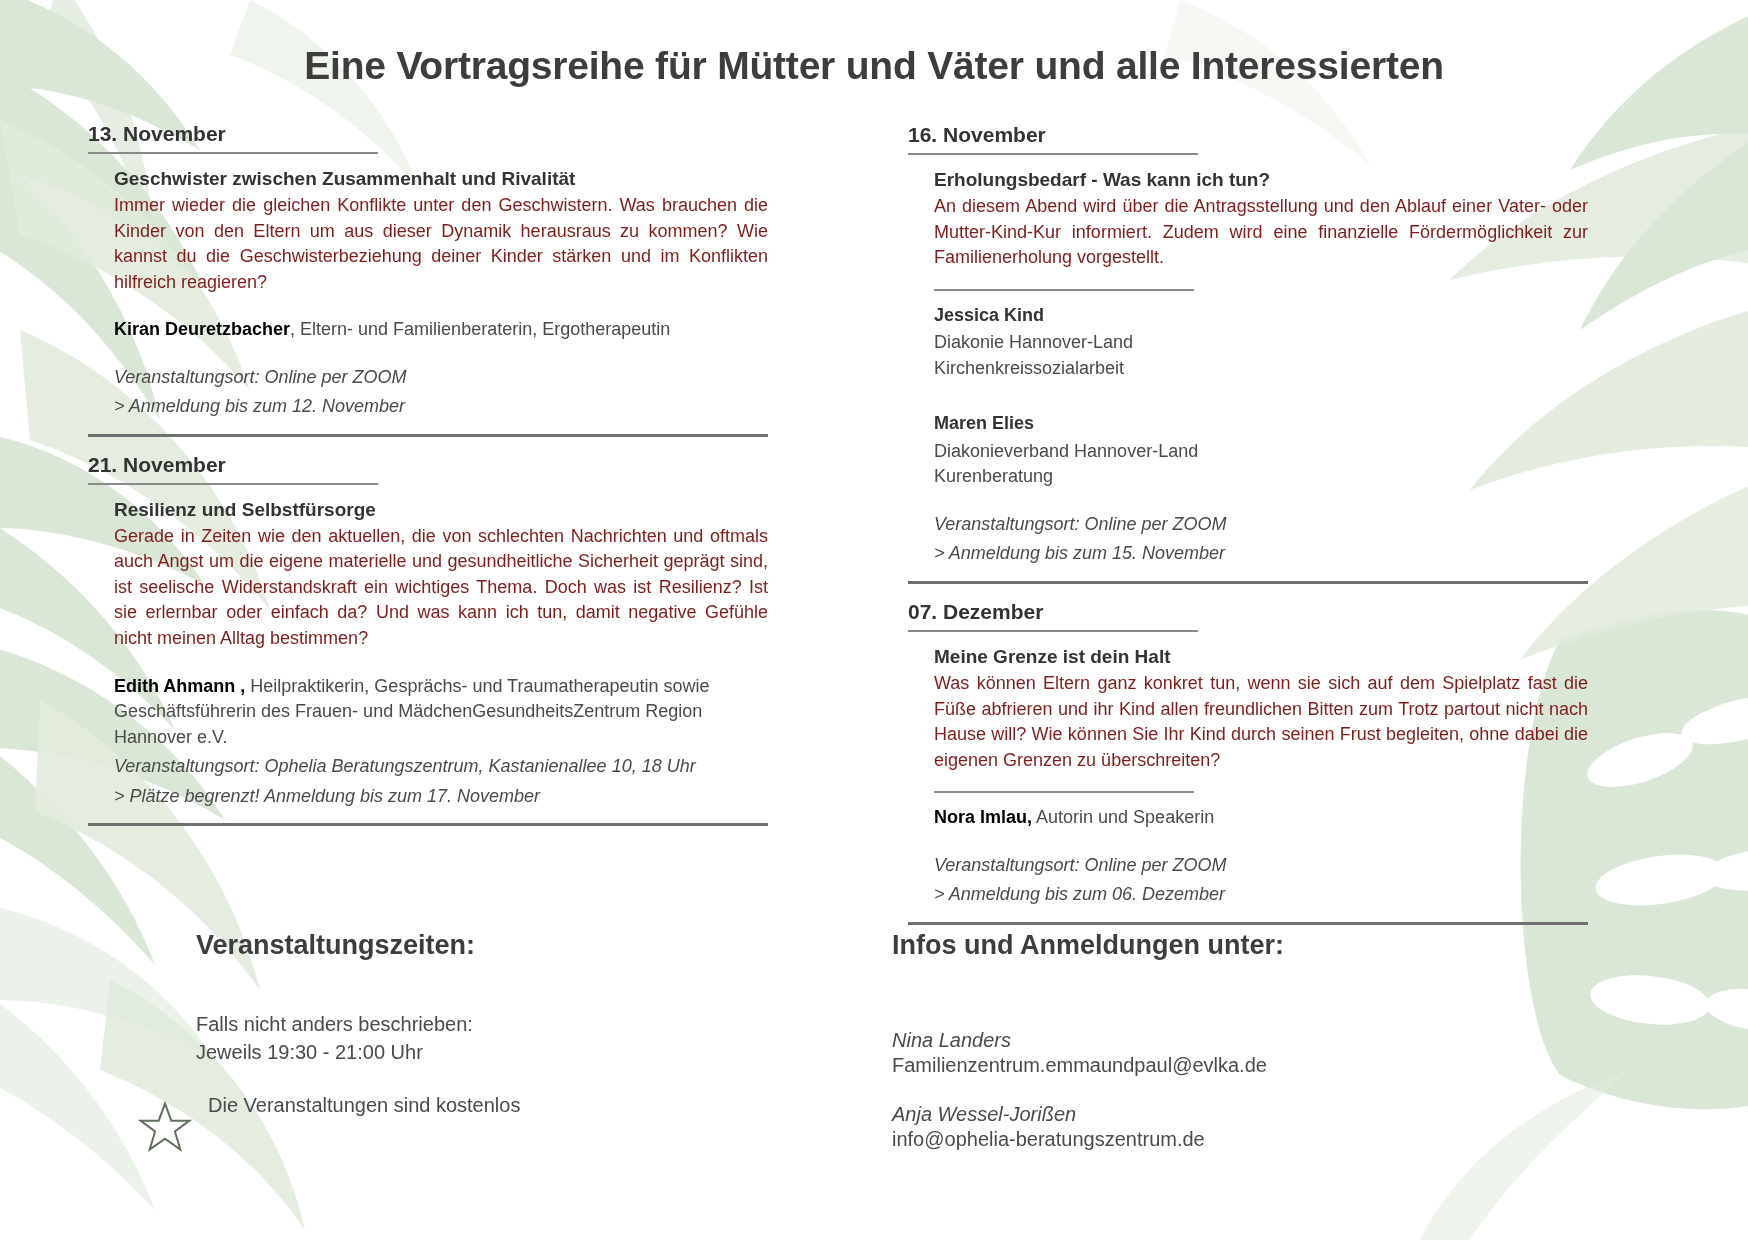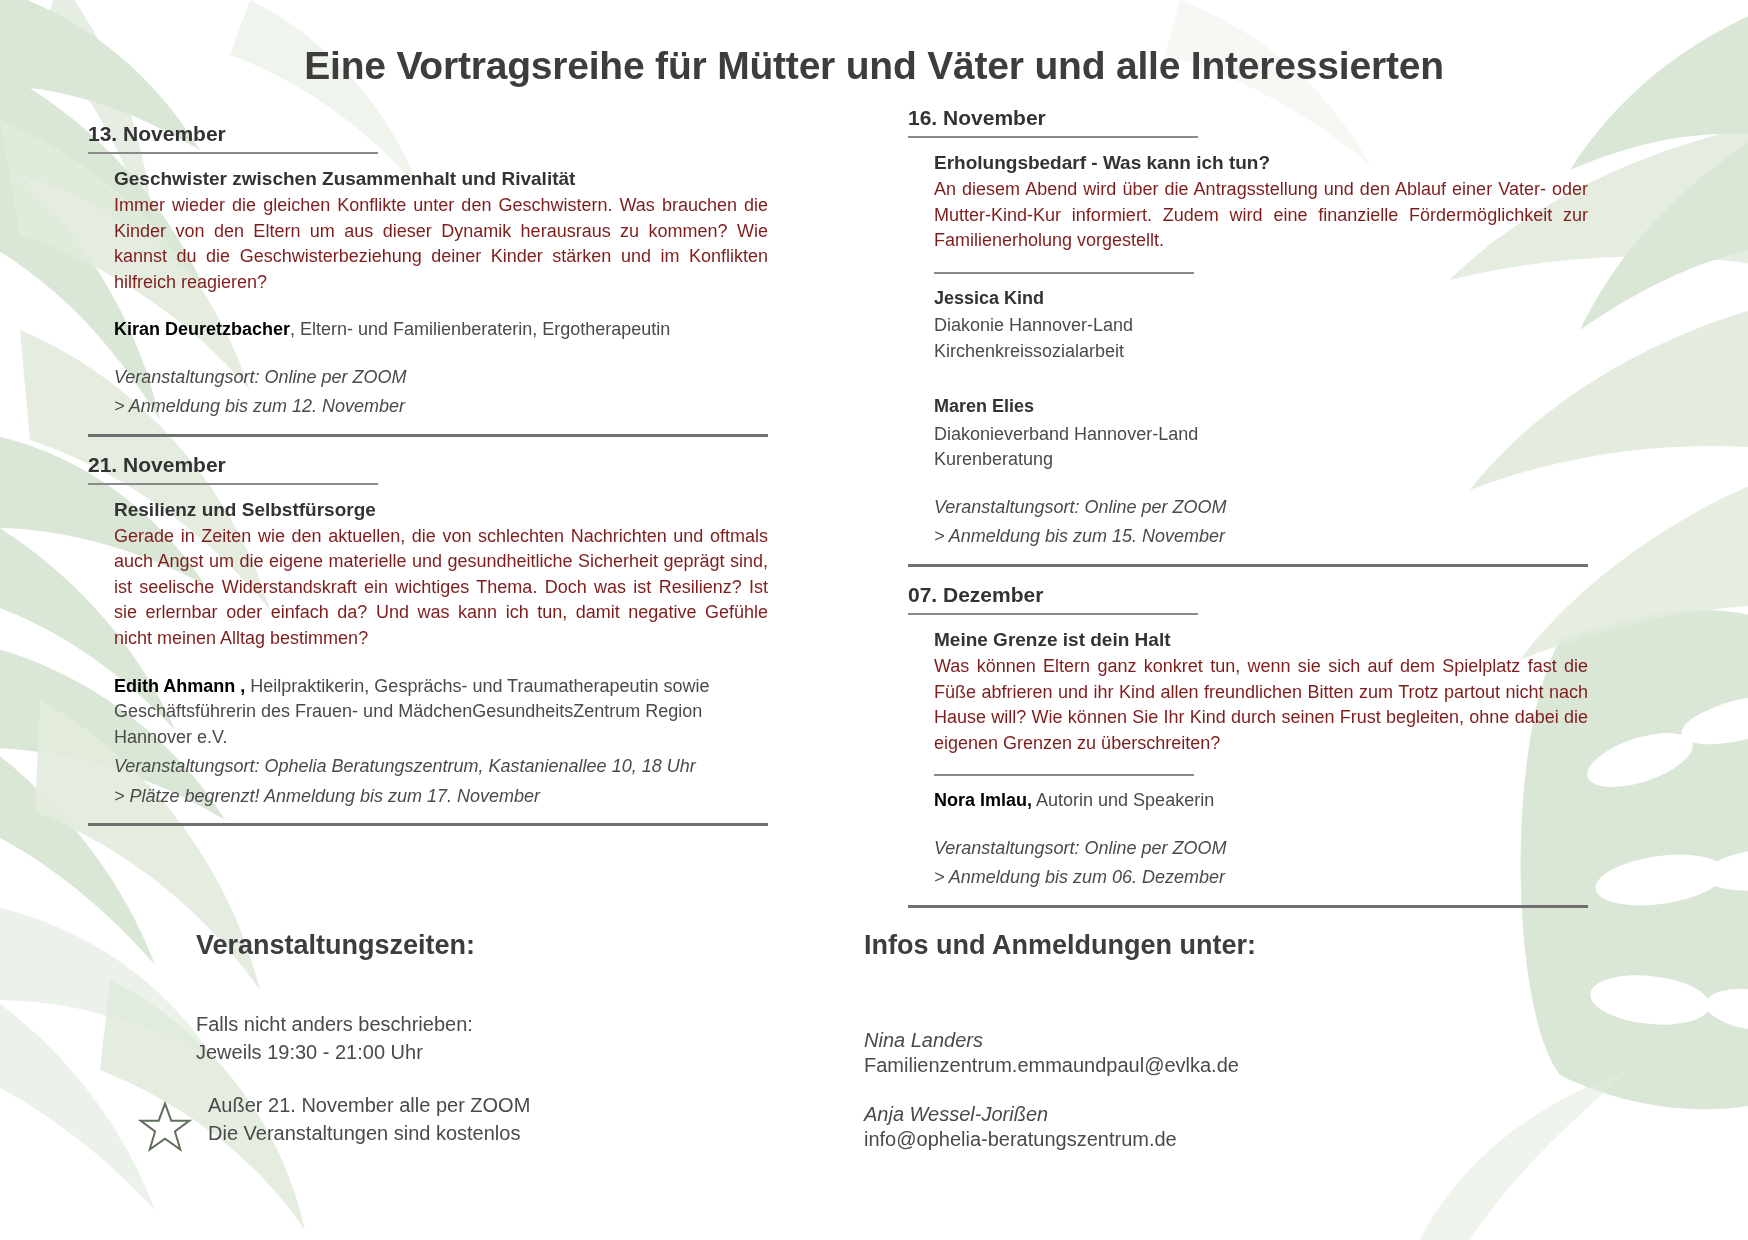--- a/index.html
+++ b/index.html
@@ -40,21 +40,21 @@
     top: 44px; left: 0; width: 1748px;
     text-align: center;
     font-size: 39px;
     font-weight: bold;
     color: #3d3d3d;
     letter-spacing: -0.2px;
   }
 
   .col { position: absolute; }
   .col-left  { left: 88px; top: 122px; width: 680px; }
-  .col-right { left: 908px; top: 106px; width: 680px; }
+  .col-right { left: 908px; top: 123px; width: 680px; }
 
   .block { position: relative; }
 
   .date-head {
     font-size: 21px;
     font-weight: bold;
     color: #333;
     padding-bottom: 6px;
   }
   .rule-short {
@@ -98,21 +98,21 @@
   .two-speakers .sp { font-size: 18px; line-height: 1.42; color: #4a4a4a; }
   .two-speakers .sp b { color: #333; display: block; margin-bottom: 2px; }
   .sp-a { width: 230px; }
   .sp-b { width: 330px; padding-top: 4px; }
 
   
   .footer-head {
     font-size: 27px; font-weight: bold; color: #3d3d3d;
   }
   .footer-left { position: absolute; left: 196px; top: 930px; width: 600px; }
-  .footer-right { position: absolute; left: 864px; top: 930px; width: 700px; }
+  .footer-right { position: absolute; left: 892px; top: 930px; width: 700px; }
 
   .times-body {
     font-size: 20px; line-height: 1.38; color: #4a4a4a;
     margin-top: 50px; padding-left: 0;
   }
   .times-body .grp { margin-bottom: 26px; }
 
   .star-row { display: flex; align-items: flex-start; gap: 16px; }
   .star-icon { width: 54px; height: 54px; flex: 0 0 54px; margin-top: 8px; margin-left: -58px;}
   .star-wrap { position: relative; }
@@ -262,21 +262,20 @@
       <div class="times-body star-wrap">
         <div class="grp">
           <div>Falls nicht anders beschrieben:</div>
           <div>Jeweils 19:30 - 21:00 Uhr</div>
         </div>
         <div class="star-row">
           <svg class="star-icon" viewBox="0 0 60 60">
             <polygon points="30,4 37,23 57,23 41,35 47,55 30,43 13,55 19,35 3,23 23,23" fill="none" stroke="#5f6f5a" stroke-width="2.2"></polygon>
           </svg>
           <div>
-            <div>Außer 21. November alle per ZOOM</div>
             <div>Die Veranstaltungen sind kostenlos</div>
           </div>
         </div>
       </div>
     </div>
 
     <div class="footer-right">
       <div class="footer-head">Infos und Anmeldungen unter:</div>
       <div class="contact">
         <div class="grp">

